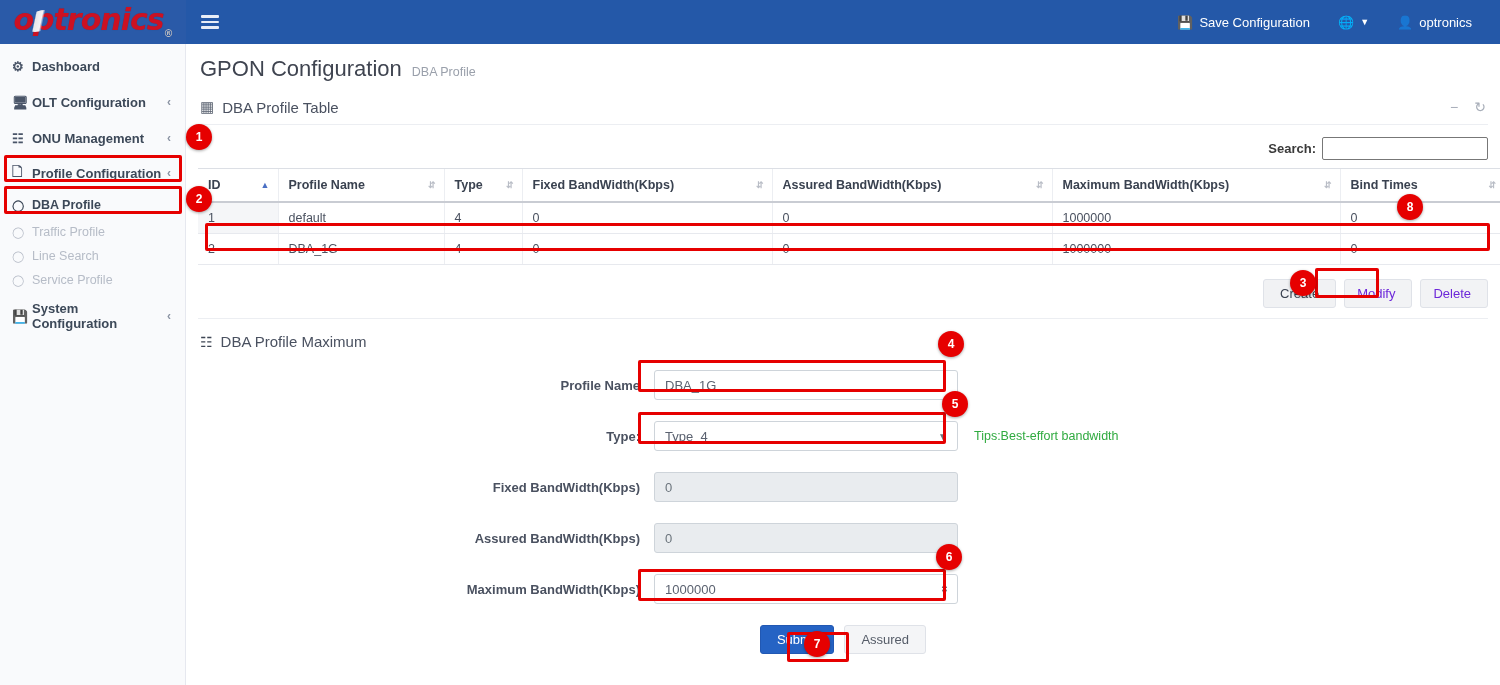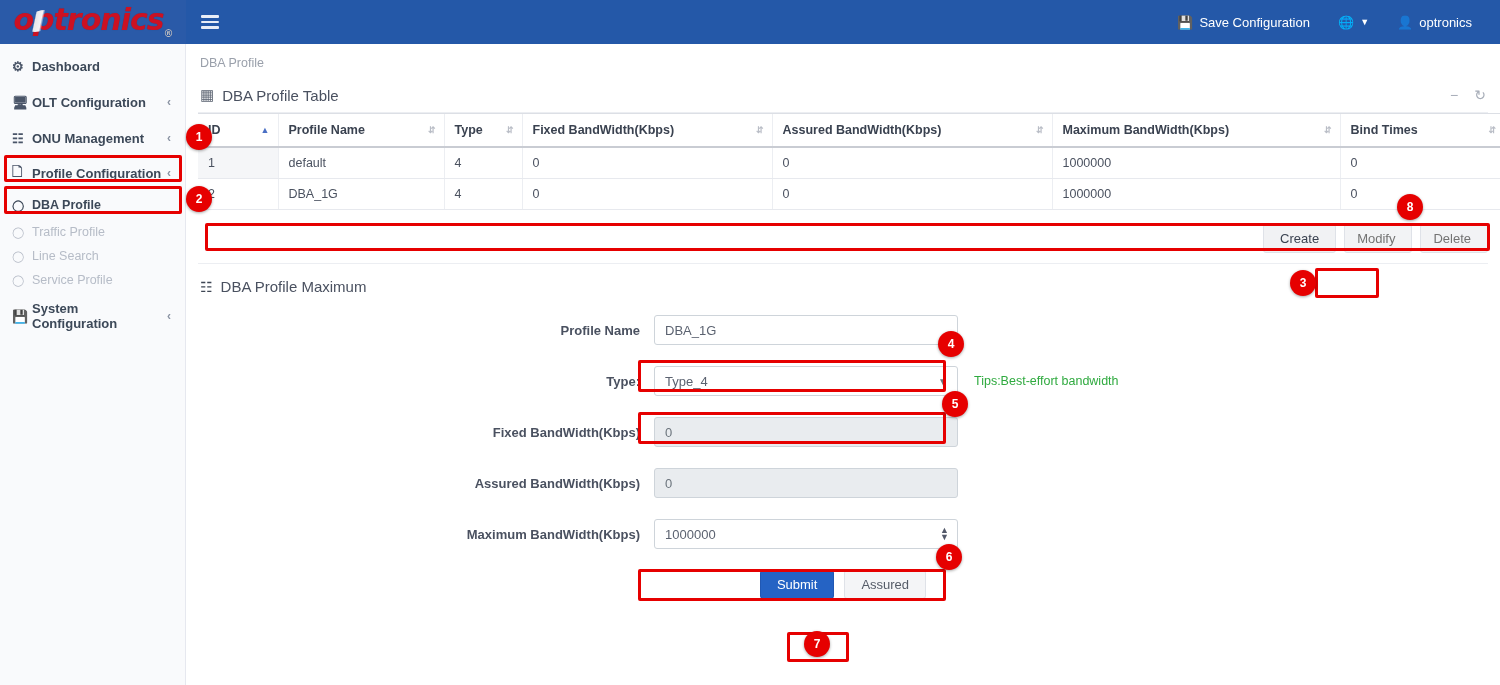--- a/index.html
+++ b/index.html
@@ -179,21 +179,21 @@
     font-family: "Liberation Sans", sans-serif;
     font-size: 13px;
     padding: 6px 16px;
     border: 1px solid #dfe2e8;
     border-radius: 3px;
     background: #f2f3f5;
     color: #4a5160;
     cursor: pointer;
   }
   .btn.enabled { color: #3a4250; background: #f1f2f4; }
-  .btn.disabled { color: #737373; padding-left: 12px; }
+  .btn.disabled { color: #6d28d9; padding-left: 12px; }
   .btn.primary {
     background: #2563c4; border-color: #2158b3; color: #fff;
   }
   .btn.ghost { background: #f4f5f7; color: #555c68; }
 
   
   .form-card { margin: 0 12px; position: relative; }
   .form-head {
     display: flex; align-items: center; gap: 8px;
     font-size: 15px; color: #4a5160;
@@ -352,35 +352,40 @@
   <div class="side-item" style="margin-top:6px">
     <span class="s-ic">💾</span>
     <span class="s-lab">System Configuration</span>
     <span class="s-caret">‹</span>
   </div>
 </div>
 
 <div class="content">
 
   <div class="page-head">
+    <span class="page-title">GPON Configuration</span>
     <span class="page-crumb">DBA Profile</span>
   </div>
 
   <div class="card">
     <div class="card-head">
       <div class="card-title">
         <span style="font-size:15px;color:#5a6270">▦</span>
         <span>DBA Profile Table</span>
       </div>
       <div class="card-tools">
         <span class="tool-btn">−</span>
         <span class="tool-btn">↻</span>
       </div>
     </div>
 
+    <div class="search-row">
+      <span class="search-lab">Search:</span>
+      <input class="search-input" type="text" value="" placeholder="" style="">
+    </div>
 
     <table class="dba">
       <colgroup>
         <col style="width:80px">
           <col style="width:166px">
           <col style="width:78px">
         <col style="width:250px">
           <col style="width:280px">
           <col style="width:288px">
           <col style="width:164px">

